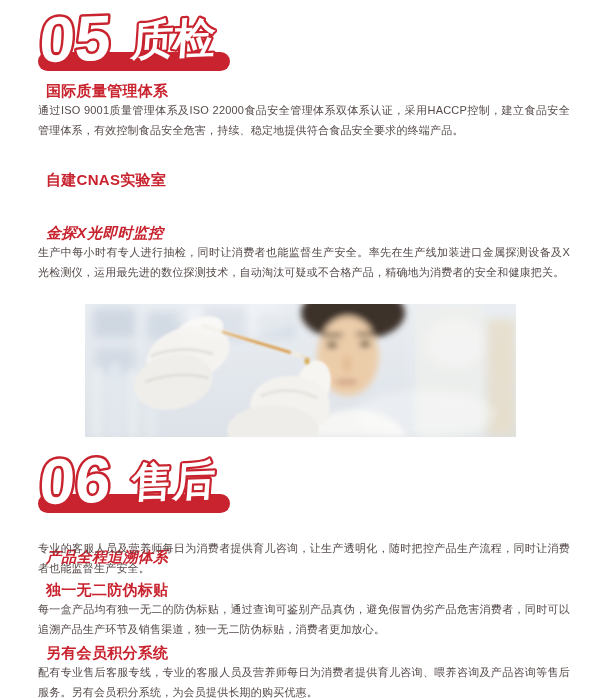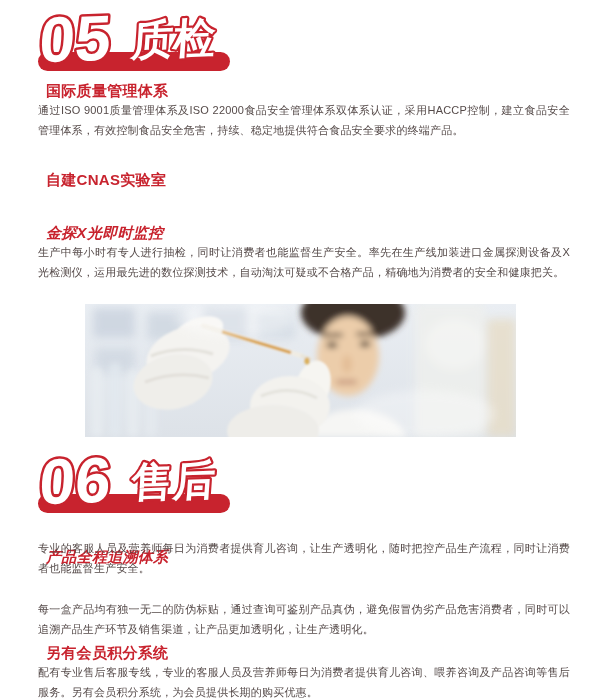--- a/index.html
+++ b/index.html
@@ -141,18 +141,19 @@
     <rect class="bar" x="4" y="46" width="192" height="19" rx="9.5"></rect>
     <g transform="translate(10,0) rotate(-2 0 56) skewX(-6)">
       <text class="num-text" x="0" y="56">06</text>
       <text class="cn-text" x="92" y="52">售后</text>
     </g>
   </svg>
 
   <h3 class="sec-heading" style="top:548px;font-style:italic;">产品全程追溯体系</h3>
   <p class="sec-body" style="top:538px;">专业的客服人员及营养师每日为消费者提供育儿咨询，让生产透明化，随时把控产品生产流程，同时让消费者也能监督生产安全。</p>
 
-  <p class="sec-body" style="top:599px;">每一盒产品均有独一无二的防伪标贴，通过查询可鉴别产品真伪，避免假冒伪劣产品危害消费者，同时可以追溯产品生产环节及销售渠道，让产品更加透明化，让生产透明化。</p>
+  <h3 class="sec-heading" style="top:581px;">独一无二防伪标贴</h3>
+  <p class="sec-body" style="top:599px;">每一盒产品均有独一无二的防伪标贴，通过查询可鉴别产品真伪，避免假冒伪劣产品危害消费者，同时可以追溯产品生产环节及销售渠道，独一无二防伪标贴，消费者更加放心。</p>
 
   <h3 class="sec-heading" style="top:644px;">另有会员积分系统</h3>
   <p class="sec-body" style="top:662px;">配有专业售后客服专线，专业的客服人员及营养师每日为消费者提供育儿咨询、喂养咨询及产品咨询等售后服务。另有会员积分系统，为会员提供长期的购买优惠。</p>
 
 </div>
 
 </body></html>

